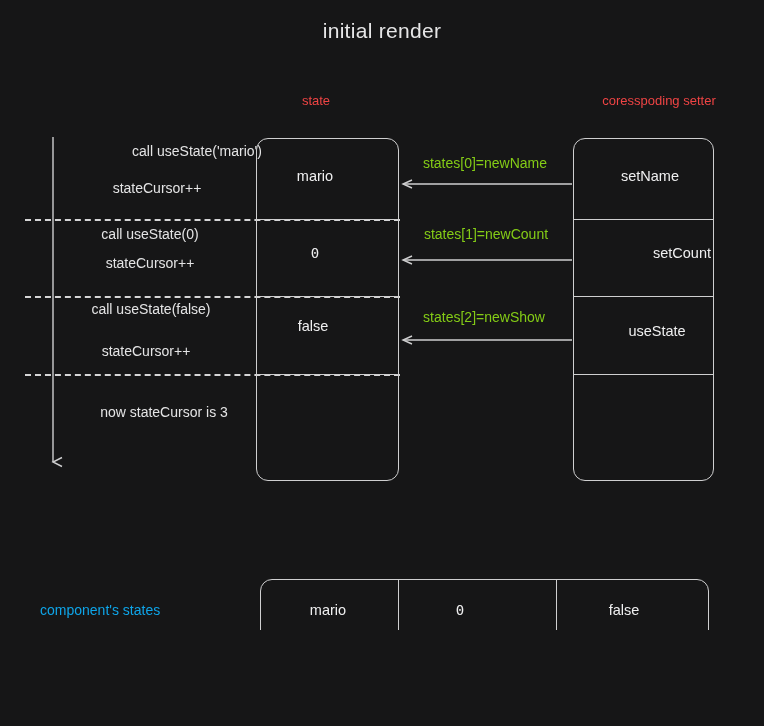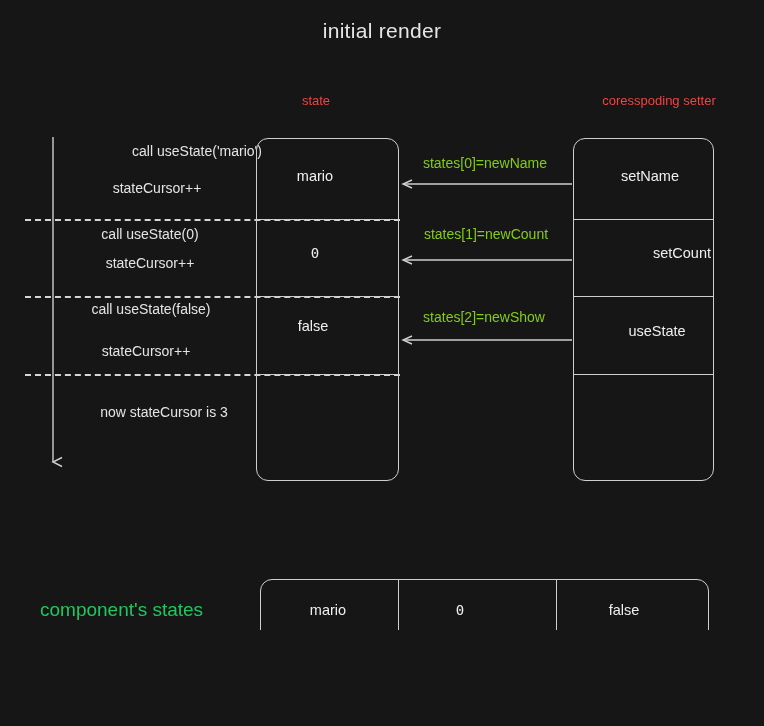--- a/index.html
+++ b/index.html
@@ -49,22 +49,22 @@
     font-size: 14px;
     color: #84cc16;
   }
 
   .cell-text {
     font-size: 14.5px;
     color: #efeff0;
   }
 
   .side-label {
-    font-size: 19px;
-    color: #22c55e;
+    font-size: 14px;
+    color: #0ea5e9;
   }
 
   
   .rbox {
     position: absolute;
     border: 1.4px solid #cfcfd0;
     border-radius: 12px;
     box-sizing: border-box;
     background: transparent;
   }

